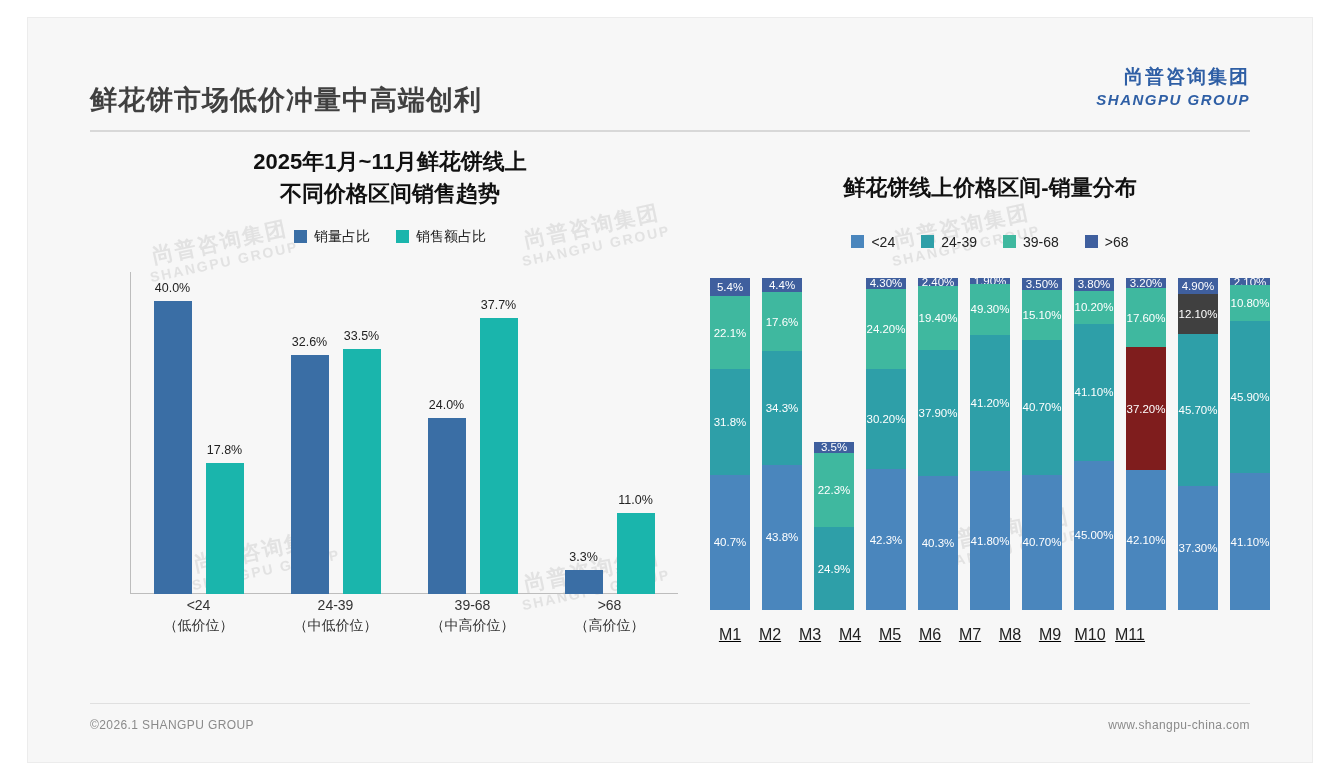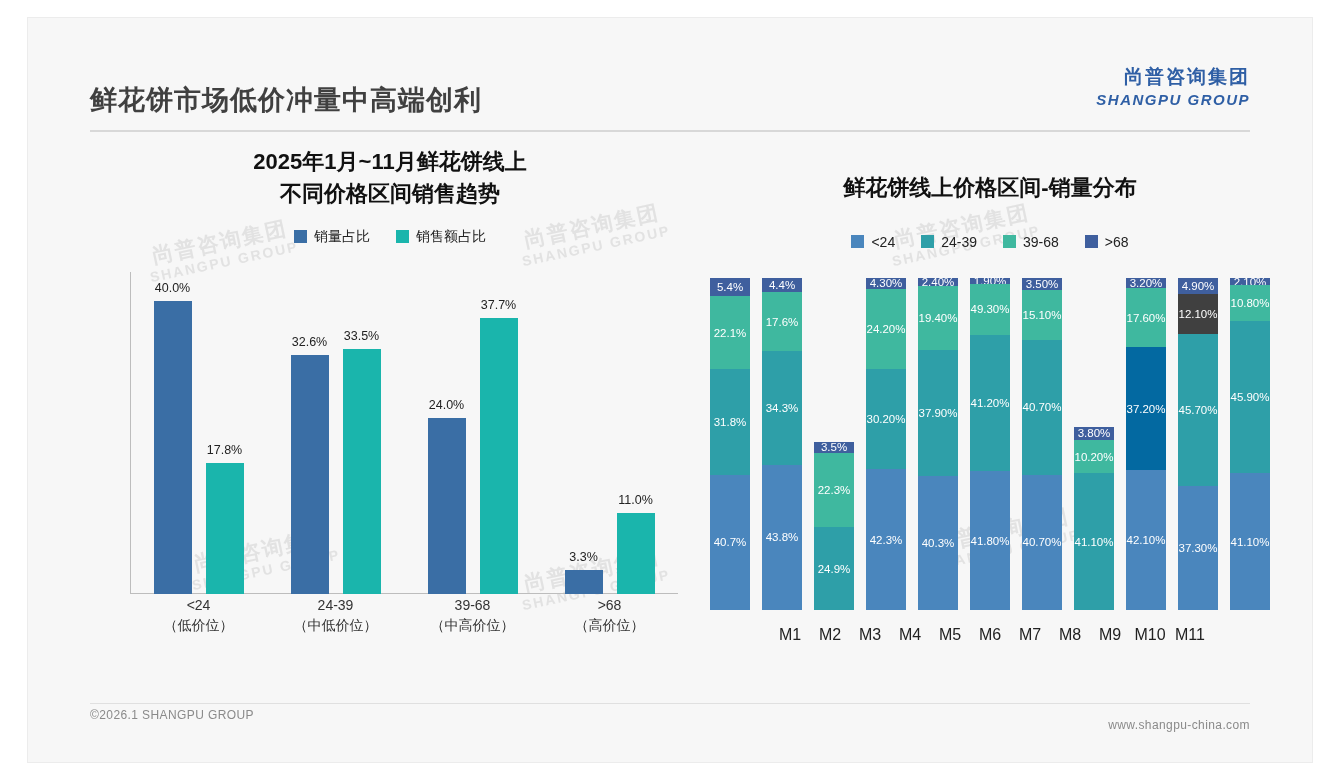--- a/index.html
+++ b/index.html
@@ -30,21 +30,21 @@
   .logo .cn{font-size:19px;font-weight:bold;letter-spacing:2px;color:#2f5fa5;}
   .logo .en{font-size:15px;font-weight:bold;font-style:italic;letter-spacing:1.5px;color:#2f5fa5;margin-top:1px;}
   .hrule{
     position:absolute;left:62px;right:62px;top:112px;height:2px;background:#d8d8d8;
   }
   
   .frule{
     position:absolute;left:62px;right:62px;bottom:58px;height:1px;background:#e0e0e0;
   }
   .foot-left{
-    position:absolute;left:62px;bottom:40px;font-size:12px;color:#8a8a8a;letter-spacing:.4px;
+    position:absolute;left:62px;bottom:30px;font-size:12px;color:#8a8a8a;letter-spacing:.4px;
   }
   .foot-right{
     position:absolute;right:62px;bottom:30px;font-size:12px;color:#8a8a8a;letter-spacing:.4px;margin-left:7px;
   }
   
   .wm{
     position:absolute;color:#e2e2e2;font-weight:bold;pointer-events:none;
     transform:rotate(-12deg);text-align:center;line-height:1.15;
     user-select:none;
   }
@@ -83,21 +83,21 @@
   }
   
   .schart{position:relative;margin-top:22px;height:380px;}
   .splot{position:absolute;left:10px;right:10px;top:6px;bottom:42px;display:flex;align-items:flex-start;justify-content:space-between;}
   .scol{width:40px;height:100%;display:flex;flex-direction:column;justify-content:flex-end;}
   .sseg{position:relative;width:100%;}
   .sseg span{
     position:absolute;left:50%;top:50%;transform:translate(-50%,-50%);
     font-size:11.5px;color:#ffffff;white-space:nowrap;
   }
-  .scats{position:absolute;left:10px;right:10px;bottom:8px;display:flex;justify-content:center;}
+  .scats{position:absolute;left:10px;right:10px;bottom:8px;display:flex;justify-content:flex-start;text-decoration:underline;}
   .scat{width:40px;text-align:center;font-size:16px;color:#222;}
 </style>
 </head>
 <body>
 
 <div class="slide">
 
   <div class="wm" style="left:118px;top:212px;">
     <div class="l1">尚普咨询集团</div>
     <div class="l2">SHANGPU GROUP</div>
@@ -340,30 +340,33 @@
         <div class="scol">
           <div class="sseg" style="height:3.8%;background:#3f5f9e">
               <span>3.80%</span>
             </div>
           <div class="sseg" style="height:10.2%;background:#3fb89f">
               <span>10.20%</span>
             </div>
           <div class="sseg" style="height:41.1%;background:#2e9fa8">
               <span>41.10%</span>
             </div>
+          <div class="sseg" style="height:45.0%;background:#4a86bd">
+              <span>45.00%</span>
+            </div>
         </div>
 
         <div class="scol">
           <div class="sseg" style="height:3.2%;background:#3f5f9e">
               <span>3.20%</span>
             </div>
           <div class="sseg" style="height:17.6%;background:#3fb89f">
               <span>17.60%</span>
             </div>
-          <div class="sseg" style="height:37.2%;background:#0369a1">
+          <div class="sseg" style="height:37.2%;background:#7f1d1d">
               <span>37.20%</span>
             </div>
           <div class="sseg" style="height:42.1%;background:#4a86bd">
               <span>42.10%</span>
             </div>
         </div>
 
         <div class="scol">
           <div class="sseg" style="height:4.9%;background:#3f5f9e">
               <span>4.90%</span>

